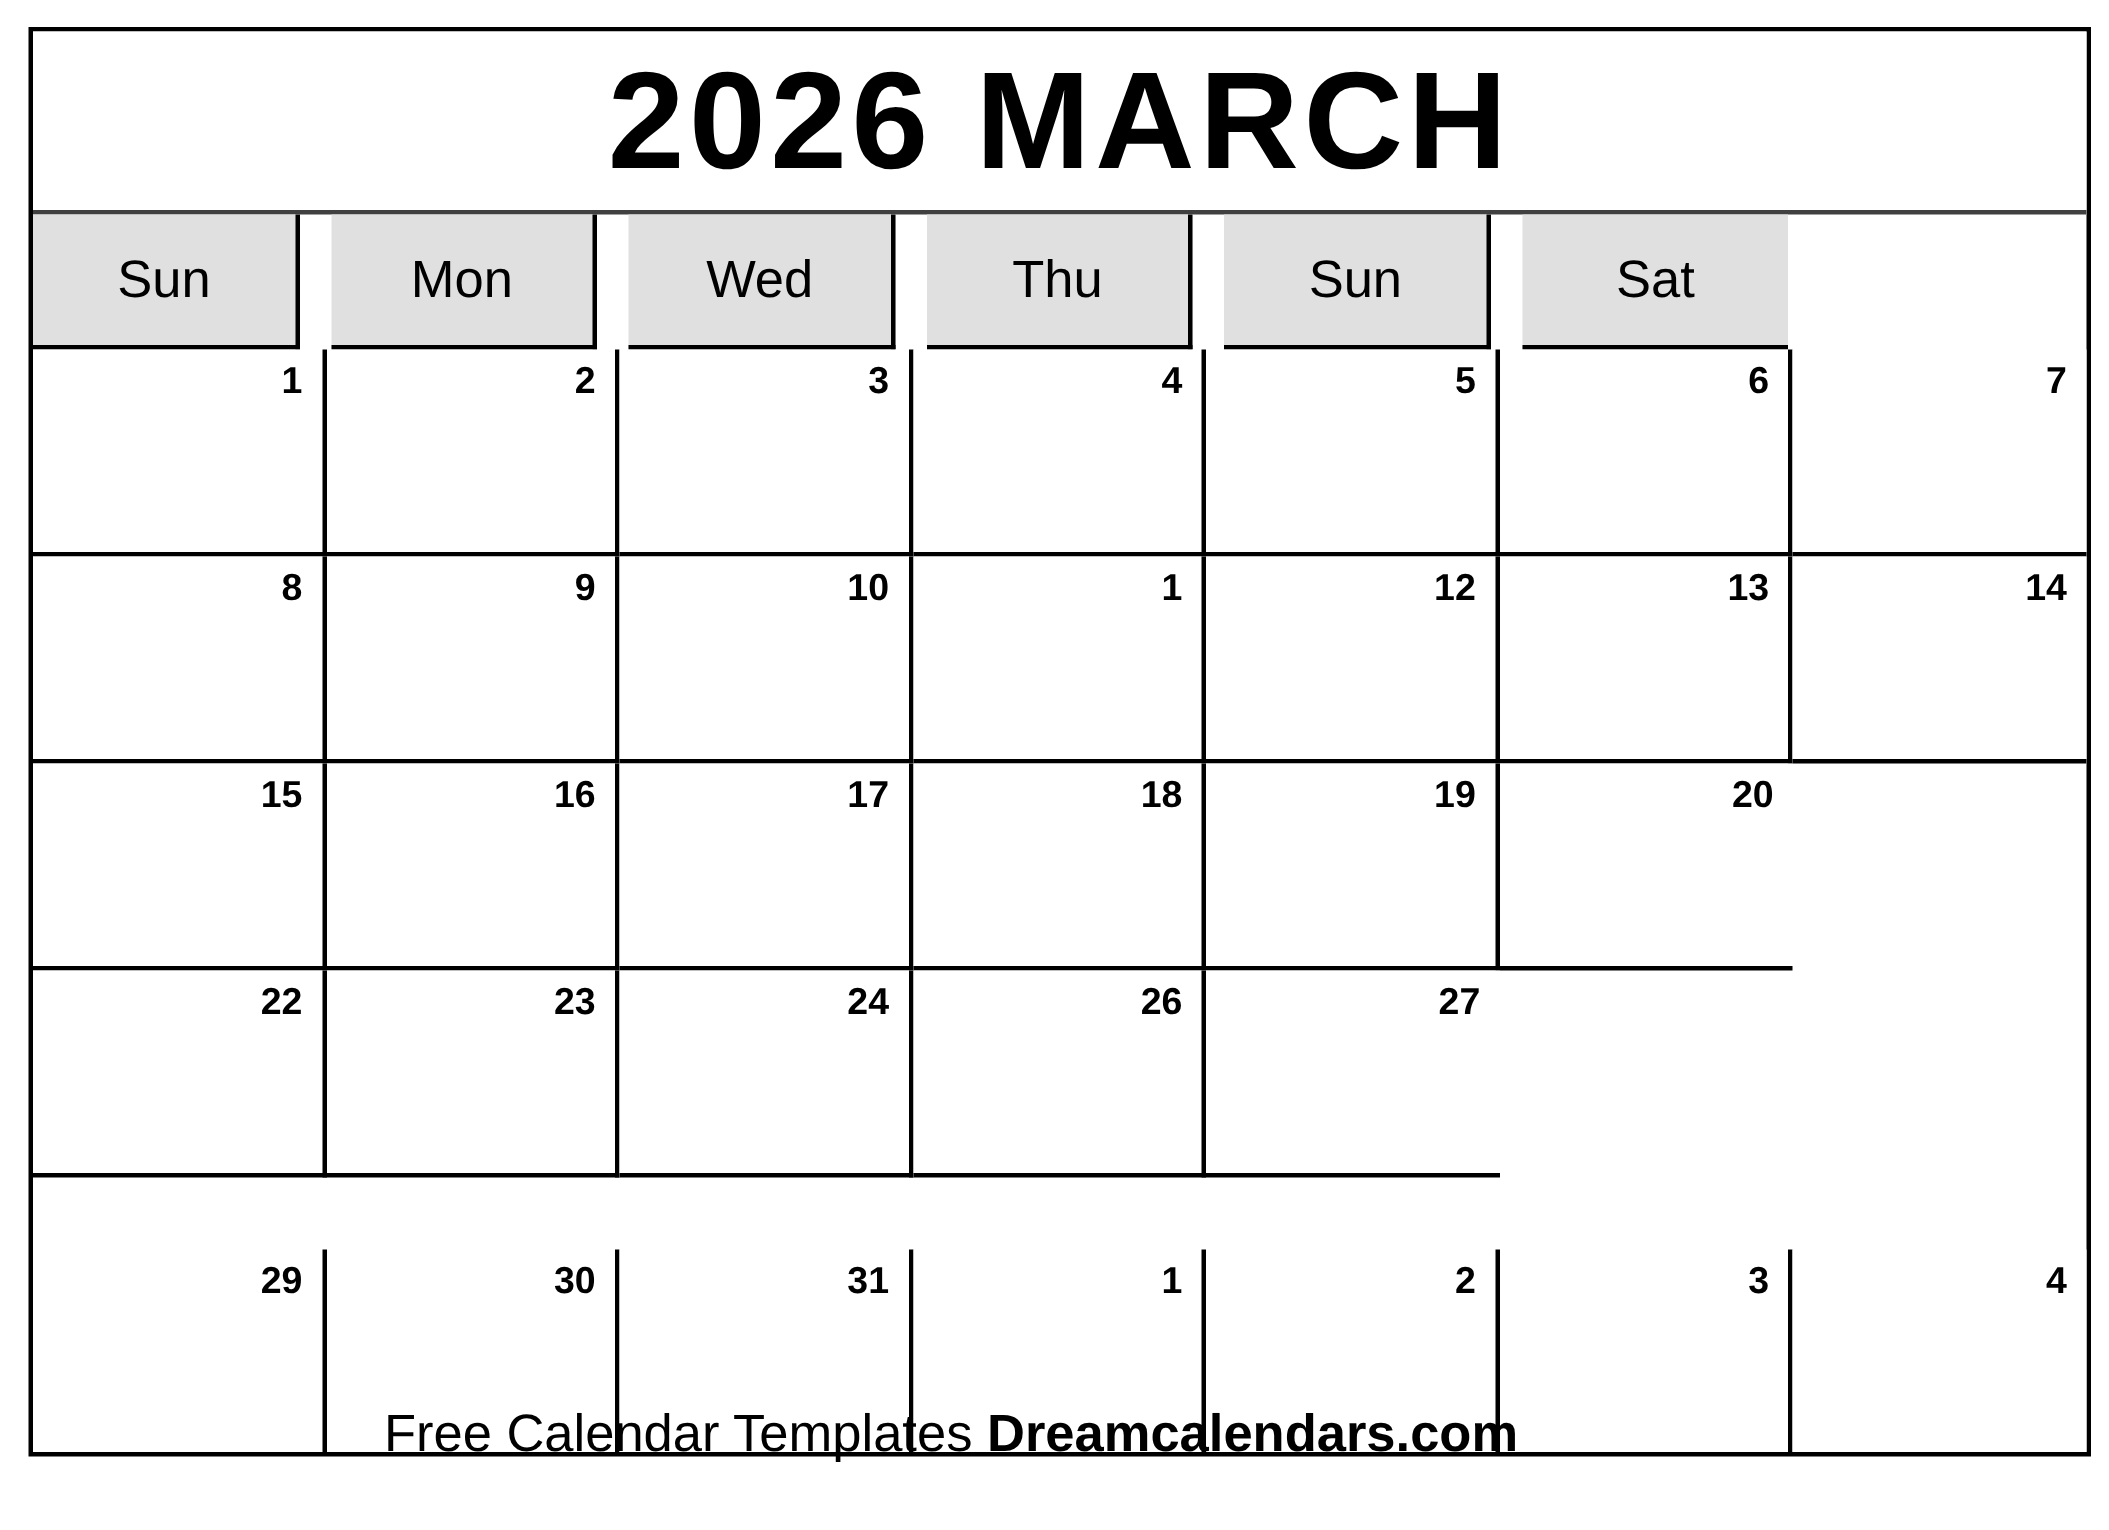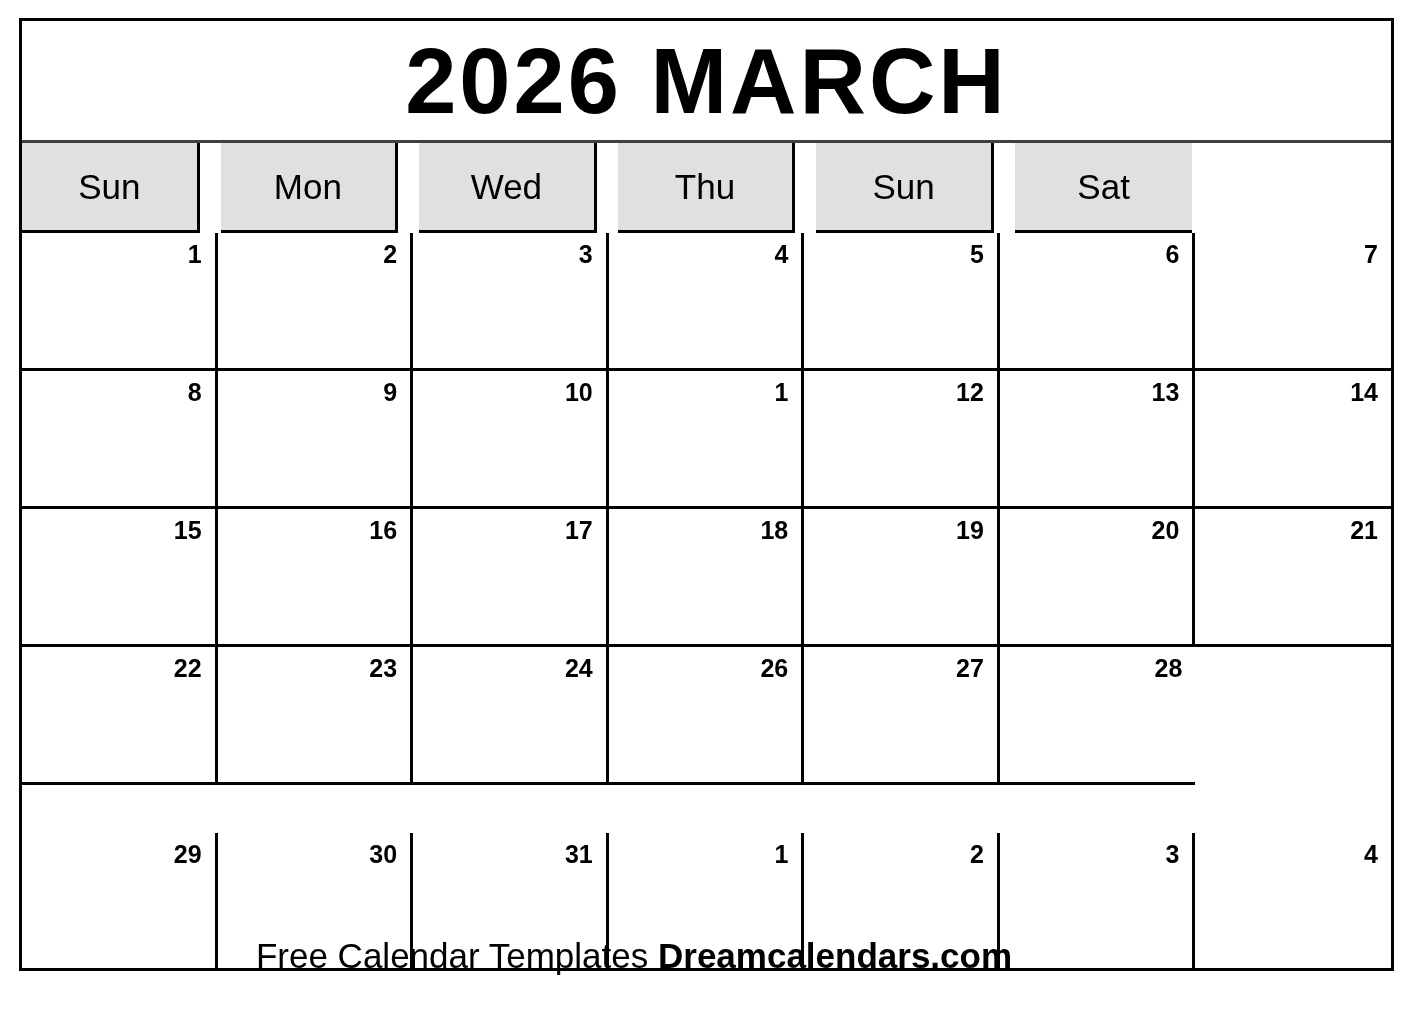--- a/index.html
+++ b/index.html
@@ -120,29 +120,27 @@
         <div class="date-cell"><span class="date-num">13</span></div>
         <div class="date-cell"><span class="date-num">14</span></div>
       </div>
       <div class="week-row">
         <div class="date-cell"><span class="date-num">15</span></div>
         <div class="date-cell"><span class="date-num">16</span></div>
         <div class="date-cell"><span class="date-num">17</span></div>
         <div class="date-cell"><span class="date-num">18</span></div>
         <div class="date-cell"><span class="date-num">19</span></div>
         <div class="date-cell"><span class="date-num">20</span></div>
-        <div class="date-cell"><span class="date-num">21</span></div>
       </div>
       <div class="week-row">
         <div class="date-cell"><span class="date-num">22</span></div>
         <div class="date-cell"><span class="date-num">23</span></div>
         <div class="date-cell"><span class="date-num">24</span></div>
         <div class="date-cell"><span class="date-num">26</span></div>
         <div class="date-cell"><span class="date-num">27</span></div>
-        <div class="date-cell"><span class="date-num">28</span></div>
       </div>
       <div class="week-row">
         <div class="date-cell"><span class="date-num">29</span></div>
         <div class="date-cell"><span class="date-num">30</span></div>
         <div class="date-cell"><span class="date-num">31</span></div>
         <div class="date-cell"><span class="date-num">1</span></div>
         <div class="date-cell"><span class="date-num">2</span></div>
         <div class="date-cell"><span class="date-num">3</span></div>
         <div class="date-cell"><span class="date-num">4</span></div>
       </div>

